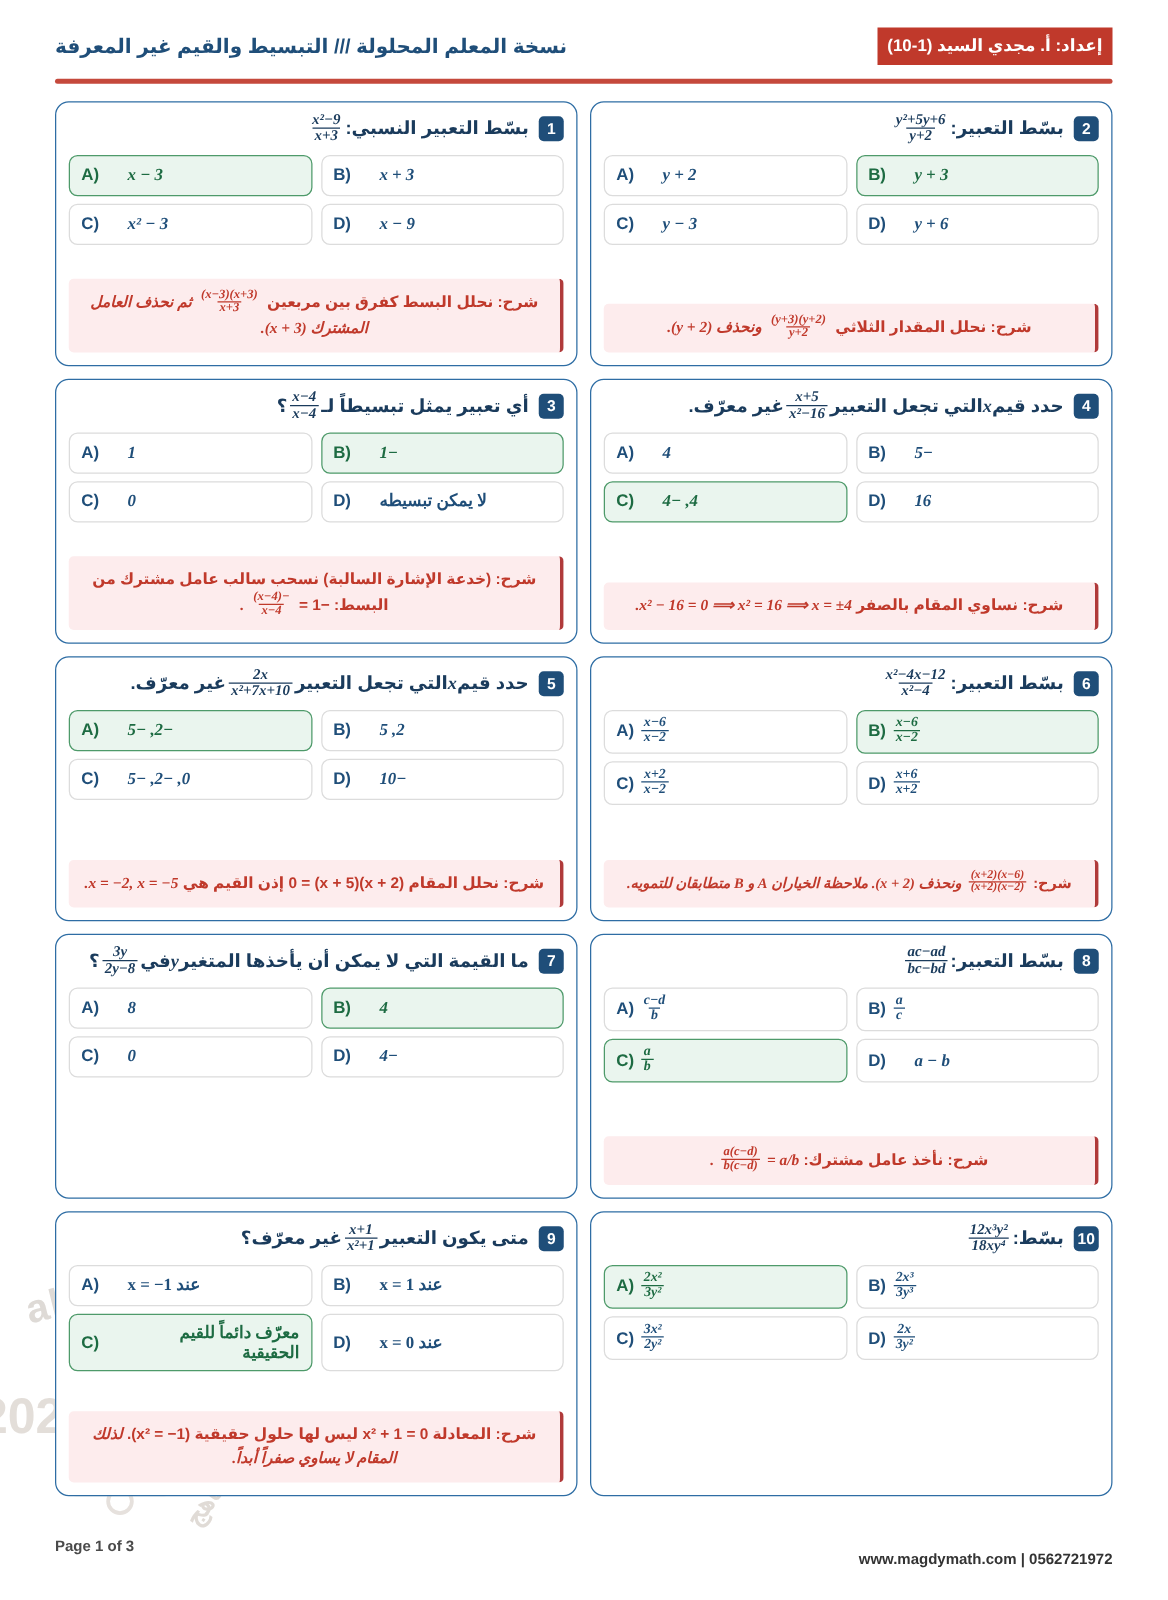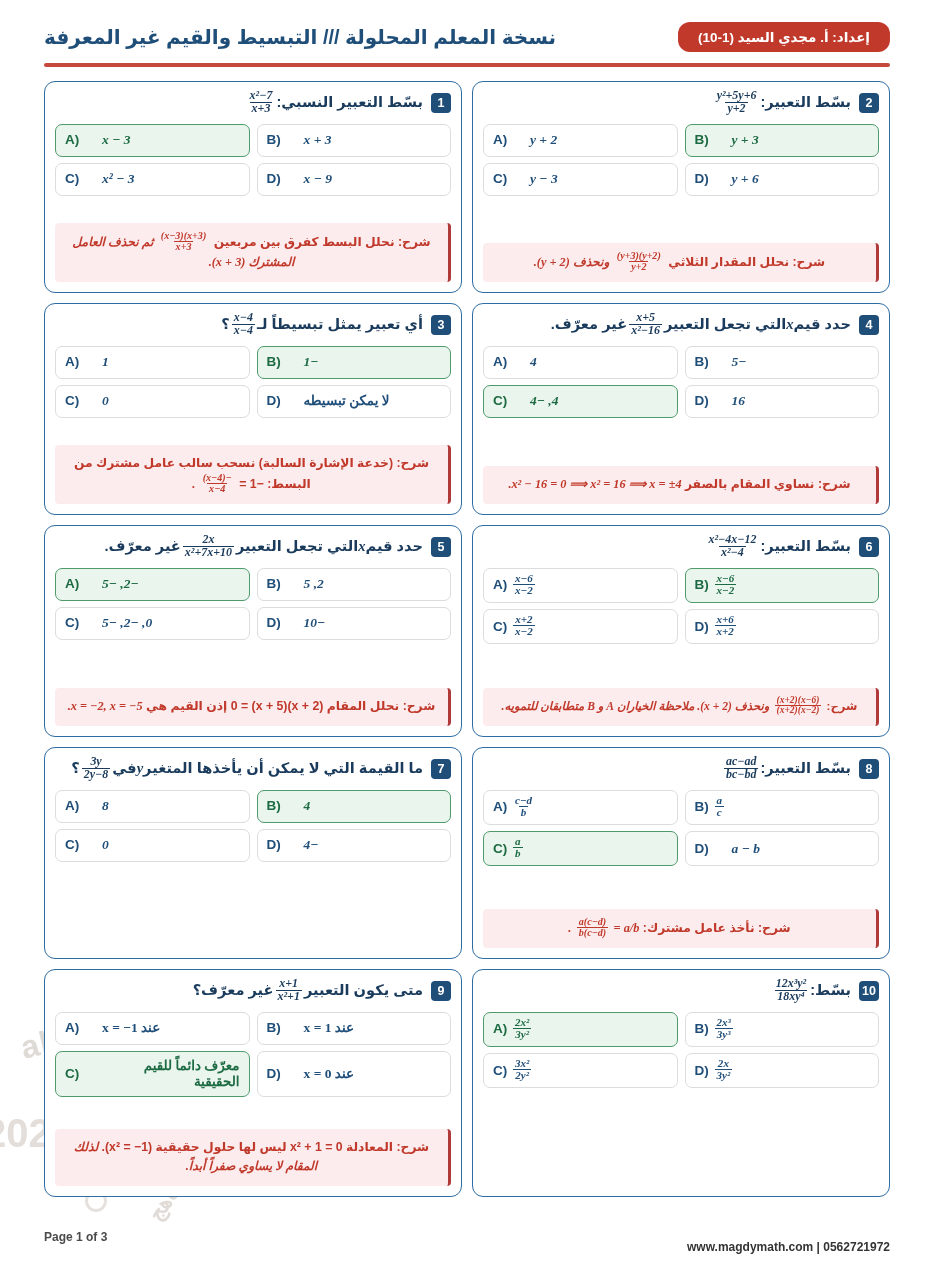--- a/index.html
+++ b/index.html
@@ -41,26 +41,26 @@
     position:absolute; left:78px; top:110px; width:56px;height:62px; background:#e6e1dd;
   }
 
   
   #page { position:relative; z-index:2; width:934px; height:1280px; padding:0 44px; }
   .header {
     display:flex; align-items:center; justify-content:space-between;
     padding-top:22px;
   }
   .header-title {
-    color:#1f4e79; font-size:20px; font-weight:bold; letter-spacing:0px;
+    color:#1f4e79; font-size:16px; font-weight:bold; letter-spacing:0px;
     direction:rtl; white-space:nowrap;
   }
   .prep-badge {
     background:#c0392b; color:#ffffff; font-size:13.5px; font-weight:bold;
-    padding:7px 20px; border-radius:12px; white-space:nowrap;
+    padding:7px 8px; border-radius:0; white-space:nowrap;
   }
   .header-rule {
     height:4px; background:#c0392b; border-radius:2px; margin-top:11px; opacity:.92;
   }
 
   
   .grid {
     display:grid;
     grid-template-columns: 1fr 1fr;
     column-gap:10px; row-gap:10px;
@@ -188,21 +188,21 @@
         </div>
         <div class="explain"><span>شرح: نحلل المقدار الثلاثي</span> <span class="frac ">
             <span class="num">(y+2)(y+3)</span>
             <span class="den">y+2</span>
           </span> <span class="math">ونحذف (y + 2).</span></div>
       </div>
       <div class="card">
         <div class="q-head">
           <span class="q-num">1</span>
           <span class="q-text">بسّط التعبير النسبي:<span class="frac ">
-              <span class="num">x²−7</span>
+              <span class="num">x²−9</span>
               <span class="den">x+3</span>
             </span></span>
         </div>
         <div class="options">
           <div class="opt">
             <span class="val">x + 3</span>
             <span class="lbl">&nbsp;(B</span>
           </div>
           <div class="opt correct">
             <span class="val">x − 3</span>

